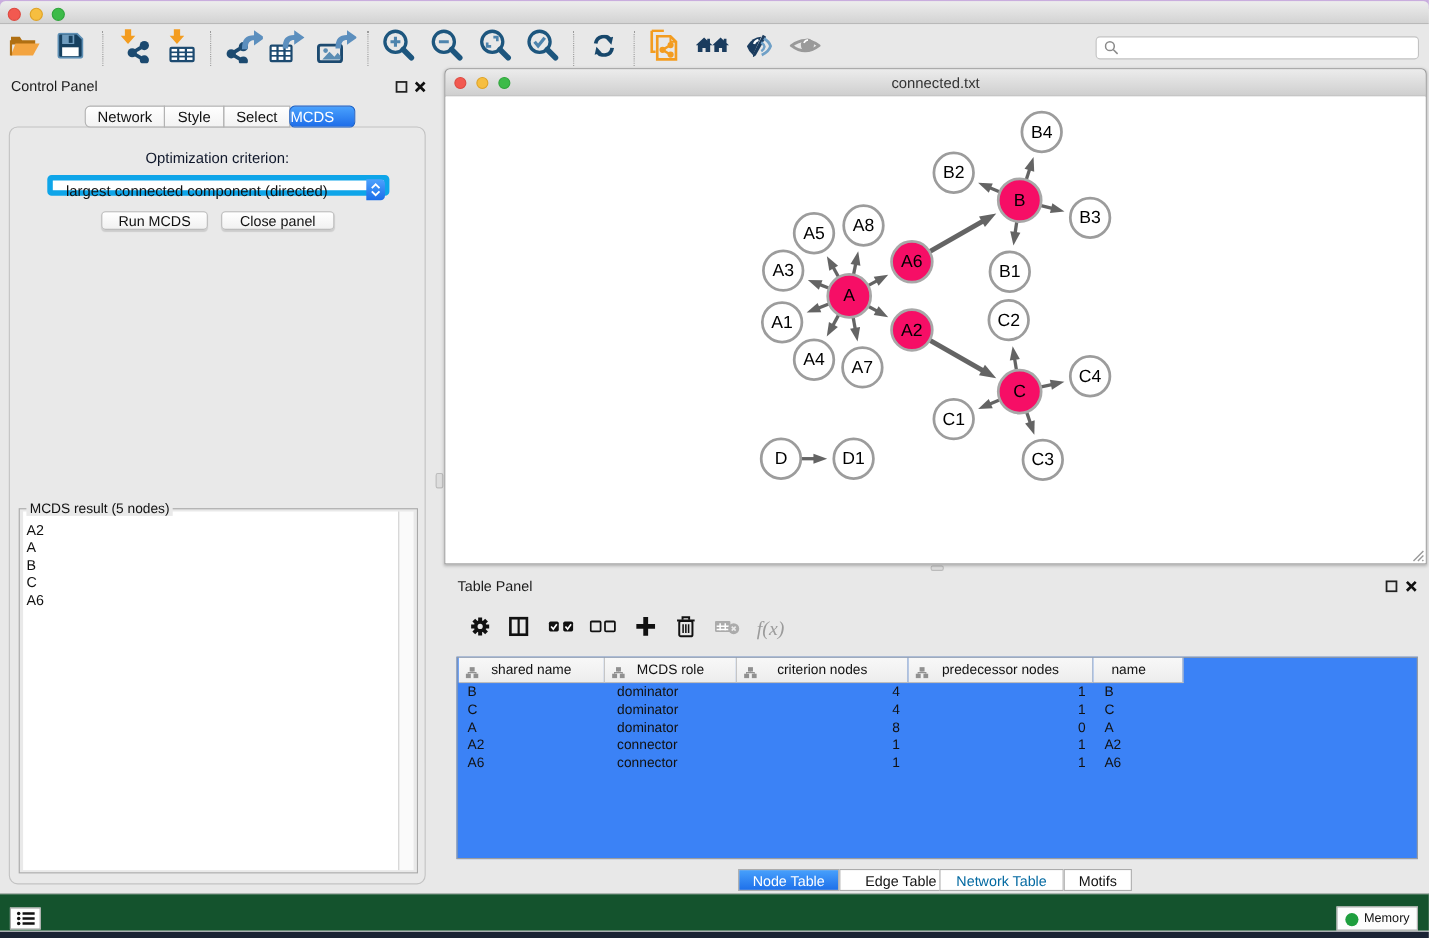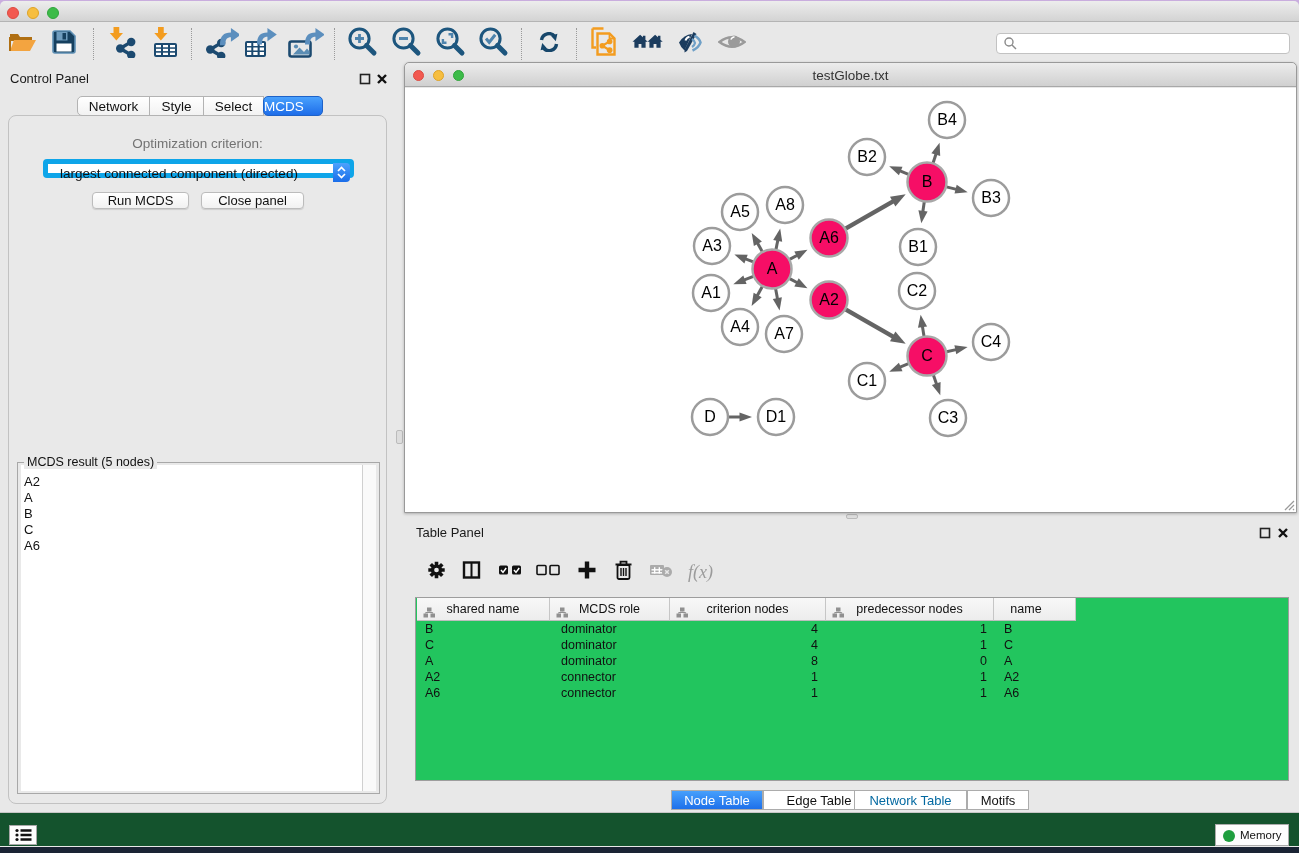--- a/index.html
+++ b/index.html
@@ -155,21 +155,21 @@
       <path d="M2,2 L10,10 M10,2 L2,10" stroke="#111" stroke-width="2.4"></path>
     </svg>
 
   <div class="abs" style="left:8px;top:50px;width:379px;height:689px;background:#E9E9E9;border:1px solid #C2C2C2;border-radius:8px"></div>
 
   <div class="abs" style="left:77px;top:31px;width:73px;height:20px;background:linear-gradient(#fff,#F2F2F2);border:1px solid #B3B3B3;border-radius:5px 0 0 5px;text-align:center;font-size:13.5px;line-height:19px">Network</div>
   <div class="abs" style="left:149px;top:31px;width:55px;height:20px;background:linear-gradient(#fff,#F2F2F2);border:1px solid #B3B3B3;text-align:center;font-size:13.5px;line-height:19px">Style</div>
   <div class="abs" style="left:203px;top:31px;width:61px;height:20px;background:linear-gradient(#fff,#F2F2F2);border:1px solid #B3B3B3;text-align:center;font-size:13.5px;line-height:19px">Select</div>
   <div class="abs" style="left:263px;top:31px;width:60px;height:20px;background:linear-gradient(#49A1FD,#1E6DE9);border:1px solid #1E62C8;border-radius:5px;text-align:left;font-size:13.5px;line-height:19px;color:#fff">MCDS</div>
 
-  <div class="abs" style="left:8px;top:71px;width:379px;text-align:center;font-size:13.5px;color:#737373">Optimization criterion:</div>
+  <div class="abs" style="left:8px;top:71px;width:379px;text-align:center;font-size:13.5px;color:#0f172a">Optimization criterion:</div>
   <div class="abs" style="left:43px;top:94px;width:311px;height:19px;background:#fff;border:5px solid #0ea5e9;border-radius:4px">
     <div class="abs" style="left:12px;top:1px;font-size:13.5px;line-height:17px">largest connected component (directed)</div>
     <div class="abs" style="right:-1px;top:-1px;width:17px;height:19px;background:linear-gradient(#4DA2FD,#1A6DE9);border-radius:0 4px 4px 0">
       <svg width="11" height="13" style="position:absolute;left:3px;top:3px">
           <path d="M2,5 L5.5,1.5 L9,5 M2,8 L5.5,11.5 L9,8" fill="none" stroke="#fff" stroke-width="1.7"></path>
         </svg>
     </div>
   </div>
   <div class="abs" style="left:92px;top:127px;width:97px;height:17px;background:linear-gradient(#fff,#F1F1F1);border:1px solid #BCBCBC;border-radius:4px;box-shadow:0 1px 1px rgba(0,0,0,0.12);text-align:center;font-size:13px;line-height:15px">Run MCDS</div>
   <div class="abs" style="left:201px;top:127px;width:103px;height:17px;background:linear-gradient(#fff,#F1F1F1);border:1px solid #BCBCBC;border-radius:4px;box-shadow:0 1px 1px rgba(0,0,0,0.12);text-align:center;font-size:13px;line-height:15px">Close panel</div>
@@ -184,21 +184,21 @@
 </div>
 
 <div class="abs" style="left:396px;top:430px;width:7px;height:14px;background:#DDD;border:1px solid #BBB;border-radius:2px"></div>
 <div class="abs" style="left:846px;top:514px;width:12px;height:5px;background:#DDD;border:1px solid #BBB;border-radius:2px"></div>
 
 <div class="abs" style="left:404px;top:62px;width:893px;height:451px;border:1px solid #999;border-radius:5px 5px 0 0;box-shadow:0 1px 3px rgba(0,0,0,0.25)">
   <div class="abs" style="left:0;top:0;right:0;height:24px;background:linear-gradient(#ECECEC,#D0D0D0);border-bottom:1px solid #A8A8A8;border-radius:5px 5px 0 0">
     <div class="abs" style="left:8px;top:7px;width:11px;height:11px;border-radius:50%;background:#F25950;border:0.5px solid #DD4A41"></div>
     <div class="abs" style="left:28px;top:7px;width:11px;height:11px;border-radius:50%;background:#F6BE40;border:0.5px solid #DFA326"></div>
     <div class="abs" style="left:48px;top:7px;width:11px;height:11px;border-radius:50%;background:#3DBB49;border:0.5px solid #30A53C"></div>
-    <div class="abs" style="left:0;right:0;top:4.5px;text-align:center;font-size:13.5px;color:#333">testGlobe.txt</div>
+    <div class="abs" style="left:0;right:0;top:4.5px;text-align:center;font-size:13.5px;color:#333">connected.txt</div>
   </div>
   <div class="abs" style="left:0;top:25px;right:0;bottom:0;background:#fff"></div>
   <svg class="abs" style="right:1px;bottom:1px" width="12" height="12">
       <path d="M11,2 L2,11 M11,6 L6,11 M11,10 L10,11" stroke="#9a9a9a" stroke-width="1.3"></path>
     </svg>
 </div>
 <svg class="abs" style="left:405px;top:87px" width="891" height="420" viewBox="0 0 891 420" font-family="Liberation Sans">
 <line x1="348.4" y1="189.3" x2="338.1" y2="193.4" stroke="#646464" stroke-width="3.0"></line>
     <polygon points="328.3,197.2 338.3,188.4 341.6,196.9" fill="#646464"></polygon>
     <line x1="348.3" y1="174.8" x2="339.2" y2="171.3" stroke="#646464" stroke-width="3.0"></line>
@@ -331,21 +331,21 @@
           <line x1="2.5" y1="7.8" x2="13.5" y2="7.8" stroke="#fff" stroke-width="1.4"></line>
           <line x1="2.5" y1="10.8" x2="13.5" y2="10.8" stroke="#fff" stroke-width="1.4"></line>
           <line x1="5.666666666666667" y1="5.2" x2="5.666666666666667" y2="11.5" stroke="#fff" stroke-width="1.4"></line>
           <line x1="10.333333333333334" y1="5.2" x2="10.333333333333334" y2="11.5" stroke="#fff" stroke-width="1.4"></line>
           <circle cx="18" cy="10" r="5" fill="#ABABAB"></circle>
           <path d="M16.2,8.2 l3.6,3.6 M19.8,8.2 l-3.6,3.6" stroke="#e8e8e8" stroke-width="1.5"></path>
         </svg></div>
       <div style="position:absolute;left:688px;top:50%;transform:translateY(-50%);font:italic 18px &quot;Liberation Serif&quot;,serif;color:#9b9b9b">f(x)</div>
     </div>
 
-  <div class="abs" style="left:11px;top:77px;width:874px;height:184px;background:#22c55e;border:1px solid #9D9D9D">
+  <div class="abs" style="left:11px;top:77px;width:874px;height:184px;background:#3b82f6;border:1px solid #9D9D9D">
     <div class="abs" style="left:0;top:0;right:0;height:24px">
         <div style="position:absolute;left:1px;width:133px;top:0;height:23px;border-right:1px solid #c6c6c6;border-bottom:1px solid #BDBDBD;background:linear-gradient(#F8F8F8,#EDEDED)">
           <span style="position:absolute;left:6px;top:6px"><svg width="12" height="11" viewBox="0 0 12 11">
               <rect x="4" y="0.5" width="4.5" height="4" fill="#909090"></rect>
               <rect x="0.5" y="6.5" width="4.5" height="4" fill="#909090"></rect>
               <rect x="7.5" y="6.5" width="4.5" height="4" fill="#909090"></rect>
               <path d="M6.2,4.5 v1 M2.7,6.5 v-1 h7 v1" fill="none" stroke="#909090" stroke-width="1"></path>
             </svg></span>
           <div style="position:absolute;left:0px;right:0px;top:4px;text-align:center;font-size:12.5px">shared name</div>
         </div>

